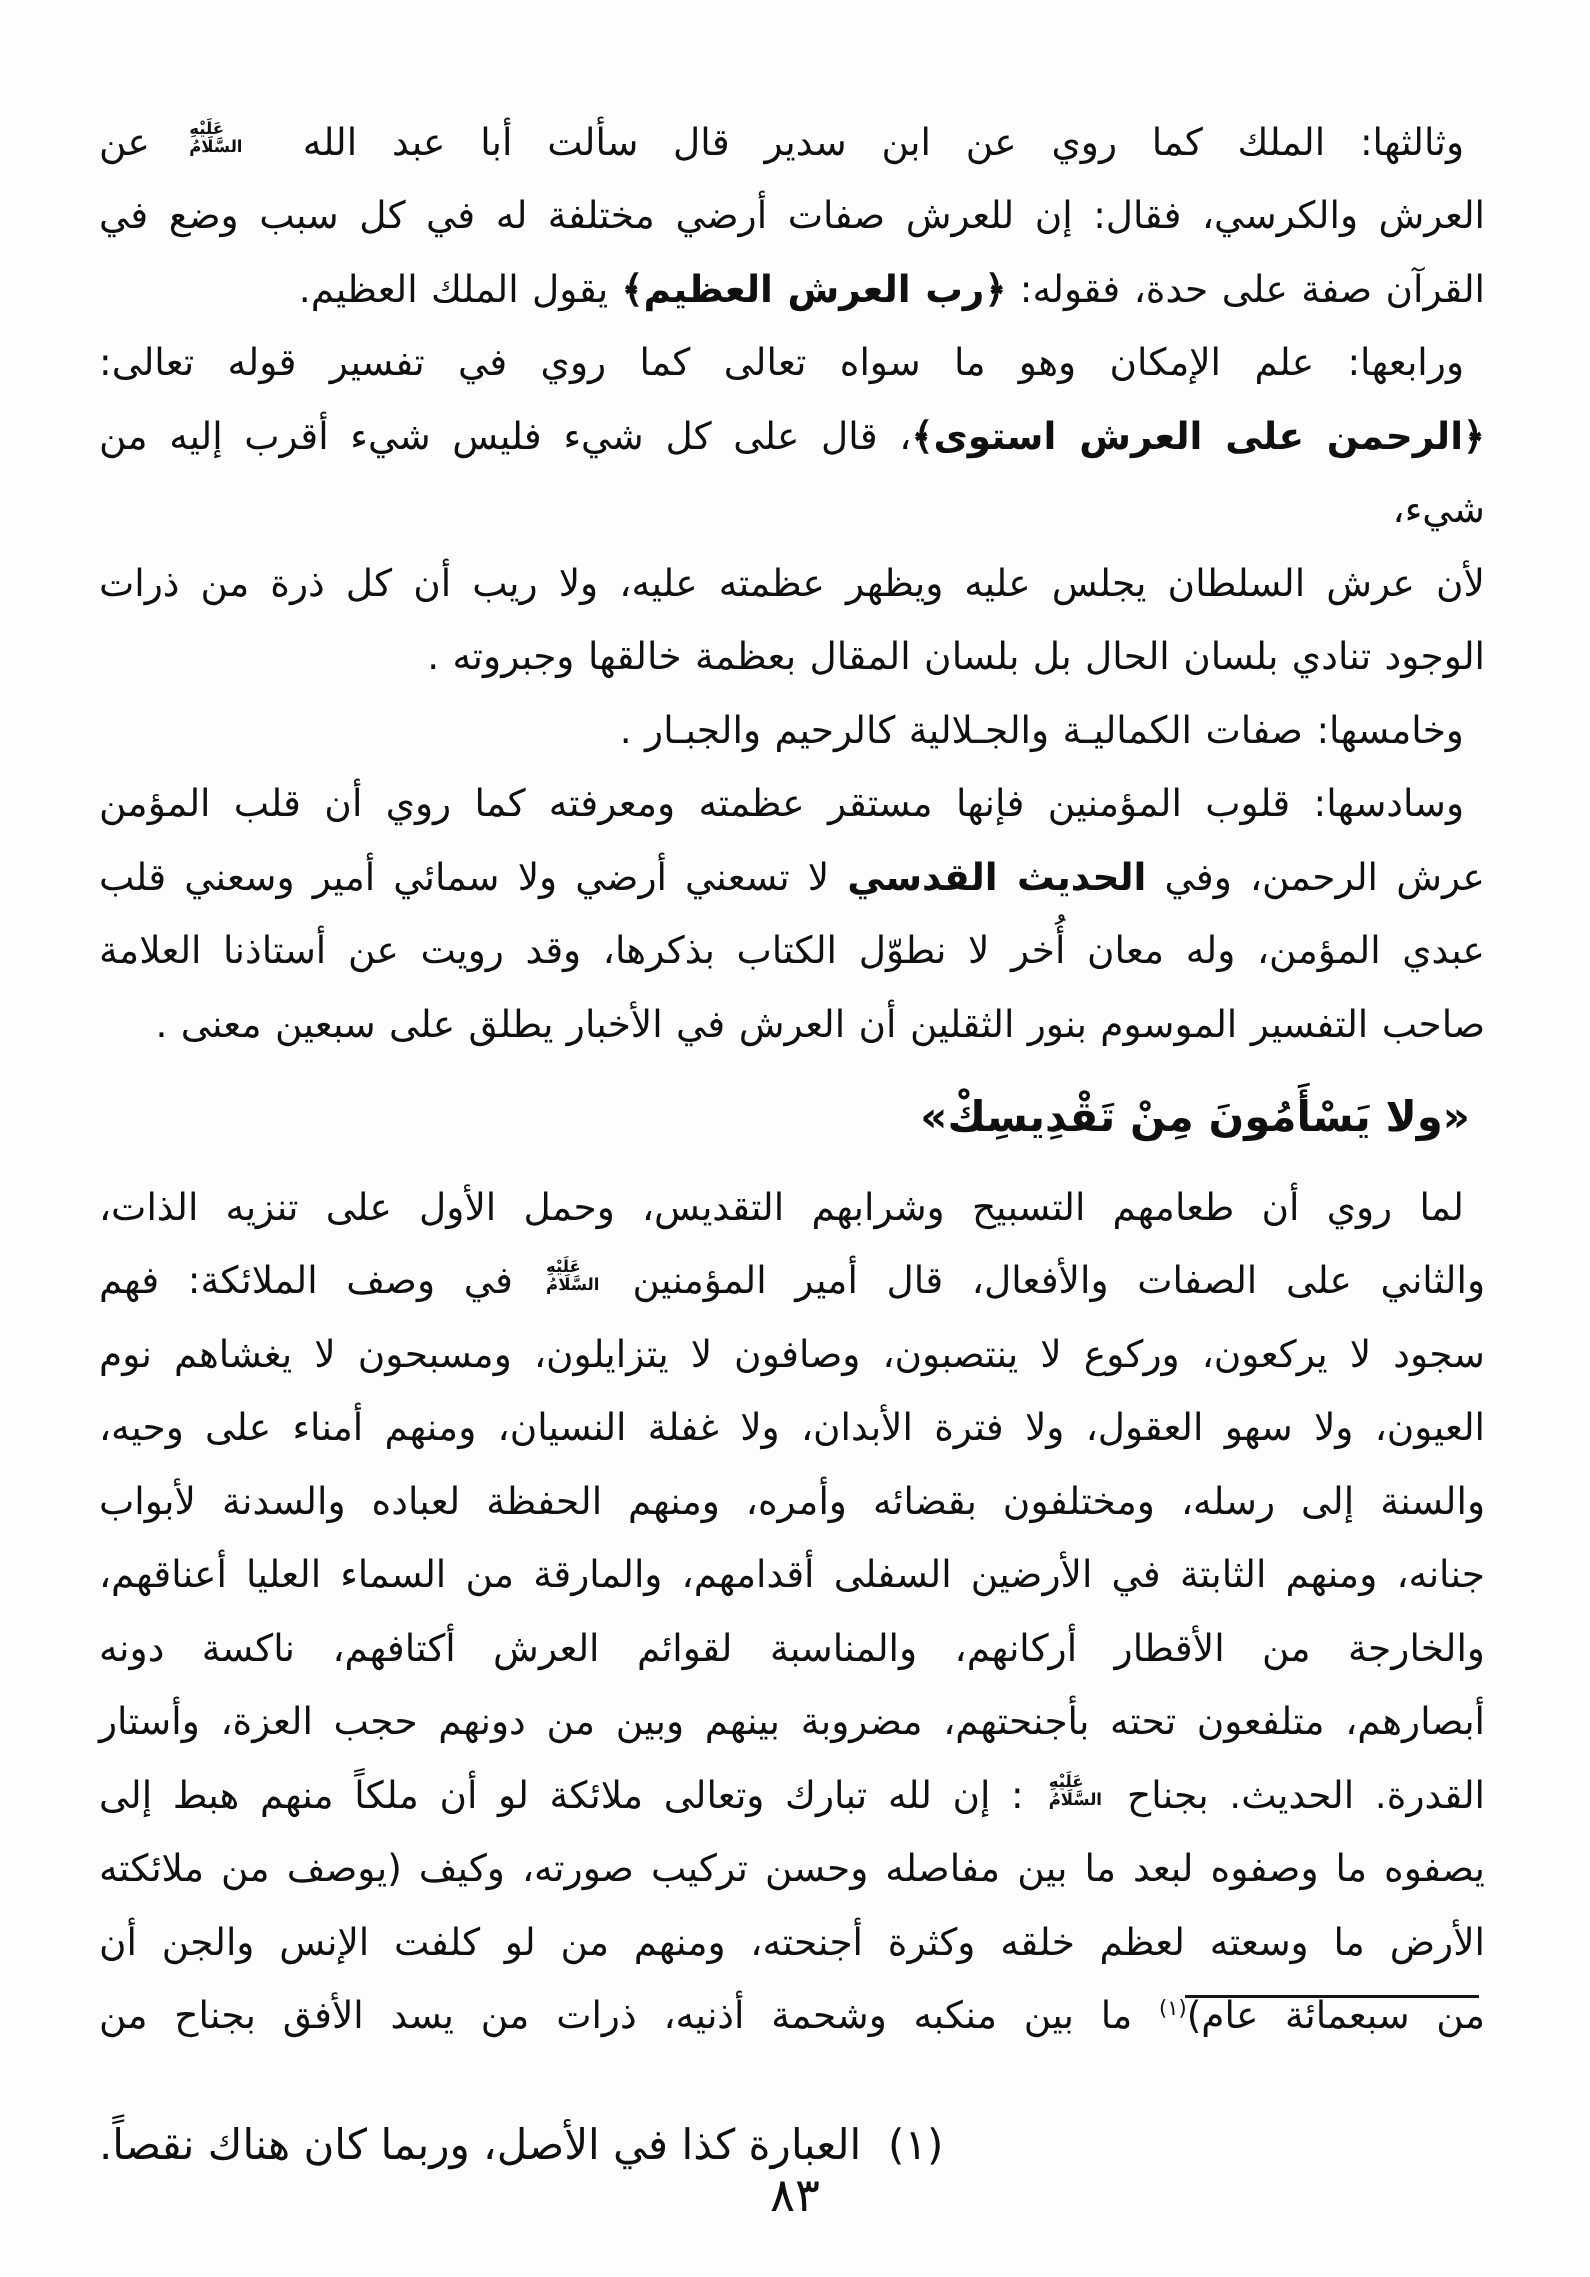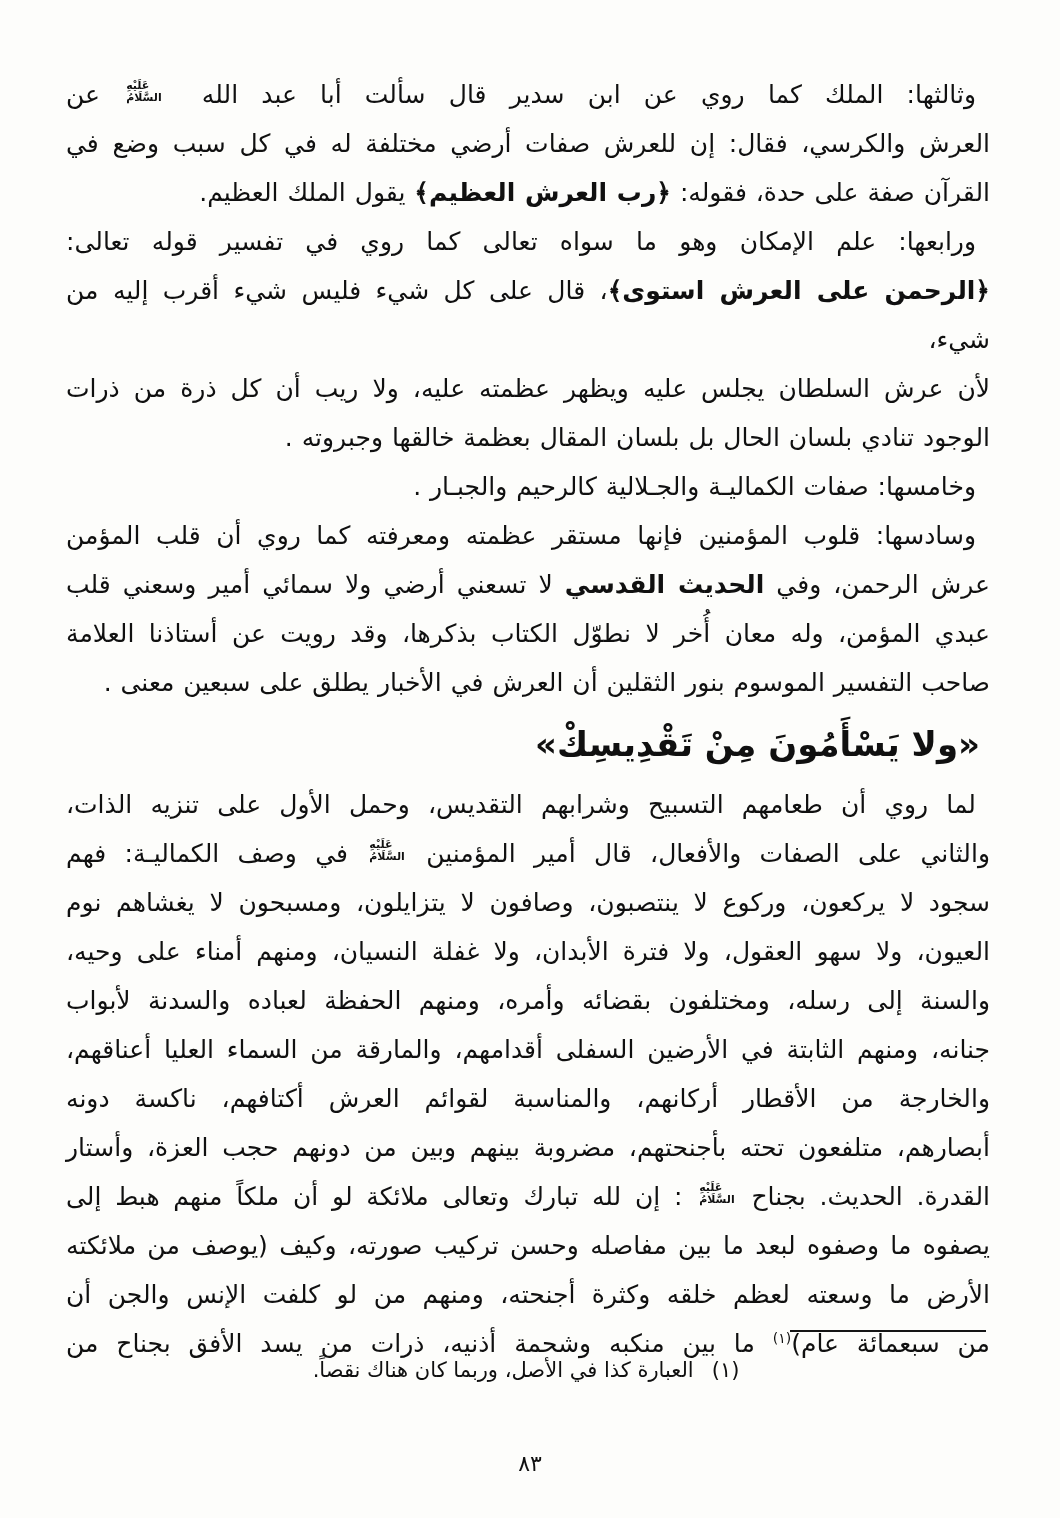--- a/index.html
+++ b/index.html
@@ -45,52 +45,52 @@
     font-size: 11px;
     line-height: 12px;
     font-weight: bold;
     vertical-align: middle;
     position: relative;
     top: -4px;
     margin: 0 3px;
     letter-spacing: 0;
   }
   .section-heading {
-    font-size: 34px;
+    font-size: 28px;
     font-weight: bold;
     line-height: 49px;
     margin: 13px 0 11px 0;
     text-align: right;
     text-indent: 10px;
   }
   .footnote-rule {
     position: absolute;
     top: 1330px;
     right: 74px;
     width: 196px;
     height: 0;
     border-top: 2px solid #151515;
   }
   .footnote-line {
     position: absolute;
-    top: 1352px;
+    top: 1412px;
     right: 74px;
     left: 66px;
-    font-size: 21px;
+    font-size: 28px;
     line-height: 36px;
-    text-align: center;
+    text-align: left;
   }
   .fn-marker { margin-left: 18px; }
   .page-number {
     position: absolute;
     top: 1444px;
     left: 0;
     right: 0;
     text-align: center;
-    font-size: 22px;
+    font-size: 31px;
     line-height: 40px;
   }
 </style>
 </head>
 <body>
 
 <div class="page">
 
   <div class="text-block">
 
@@ -121,21 +121,21 @@
         <div class="line endline"><span>صاحب التفسير الموسوم بنور الثقلين أن العرش في الأخبار يطلق على سبعين معنى .</span></div>
       </div>
 
     <div class="section-heading">«ولا يَسْأَمُونَ مِنْ تَقْدِيسِكْ»</div>
 
     <div class="para">
         <div class="line"><span>لما روي أن طعامهم التسبيح وشرابهم التقديس، وحمل الأول على تنزيه الذات،</span></div>
         <div class="line"><span>والثاني على الصفات والأفعال، قال أمير المؤمنين </span><span class="honorific">
             <span>عَلَيْهِ</span>
             <span>السَّلَامُ</span>
-          </span><span> في وصف الكماليـة: فهم</span></div>
+          </span><span> في وصف الملائكة: فهم</span></div>
         <div class="line"><span>سجود لا يركعون، وركوع لا ينتصبون، وصافون لا يتزايلون، ومسبحون لا يغشاهم نوم</span></div>
         <div class="line"><span>العيون، ولا سهو العقول، ولا فترة الأبدان، ولا غفلة النسيان، ومنهم أمناء على وحيه،</span></div>
         <div class="line"><span>والسنة إلى رسله، ومختلفون بقضائه وأمره، ومنهم الحفظة لعباده والسدنة لأبواب</span></div>
         <div class="line"><span>جنانه، ومنهم الثابتة في الأرضين السفلى أقدامهم، والمارقة من السماء العليا أعناقهم،</span></div>
         <div class="line"><span>والخارجة من الأقطار أركانهم، والمناسبة لقوائم العرش أكتافهم، ناكسة دونه</span></div>
         <div class="line"><span>أبصارهم، متلفعون تحته بأجنحتهم، مضروبة بينهم وبين من دونهم حجب العزة، وأستار</span></div>
         <div class="line"><span>القدرة. الحديث. بجناح </span><span class="honorific">
             <span>عَلَيْهِ</span>
             <span>السَّلَامُ</span>
           </span><span> : إن لله تبارك وتعالى ملائكة لو أن ملكاً منهم هبط إلى</span></div>

